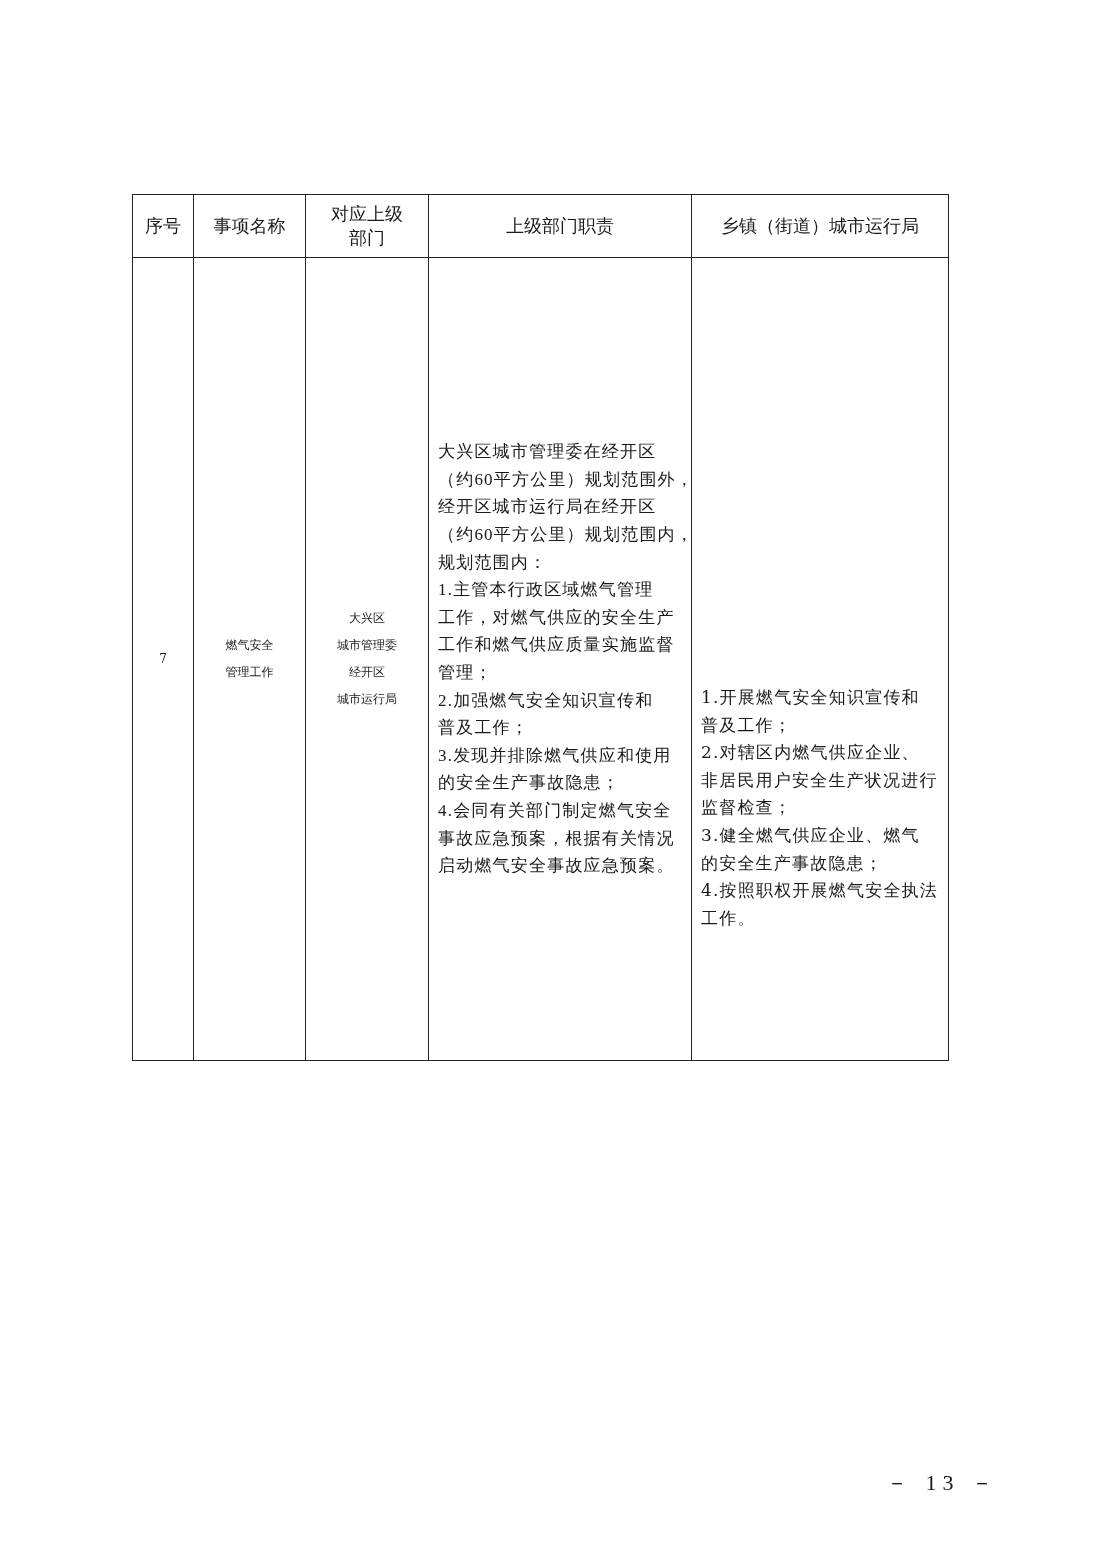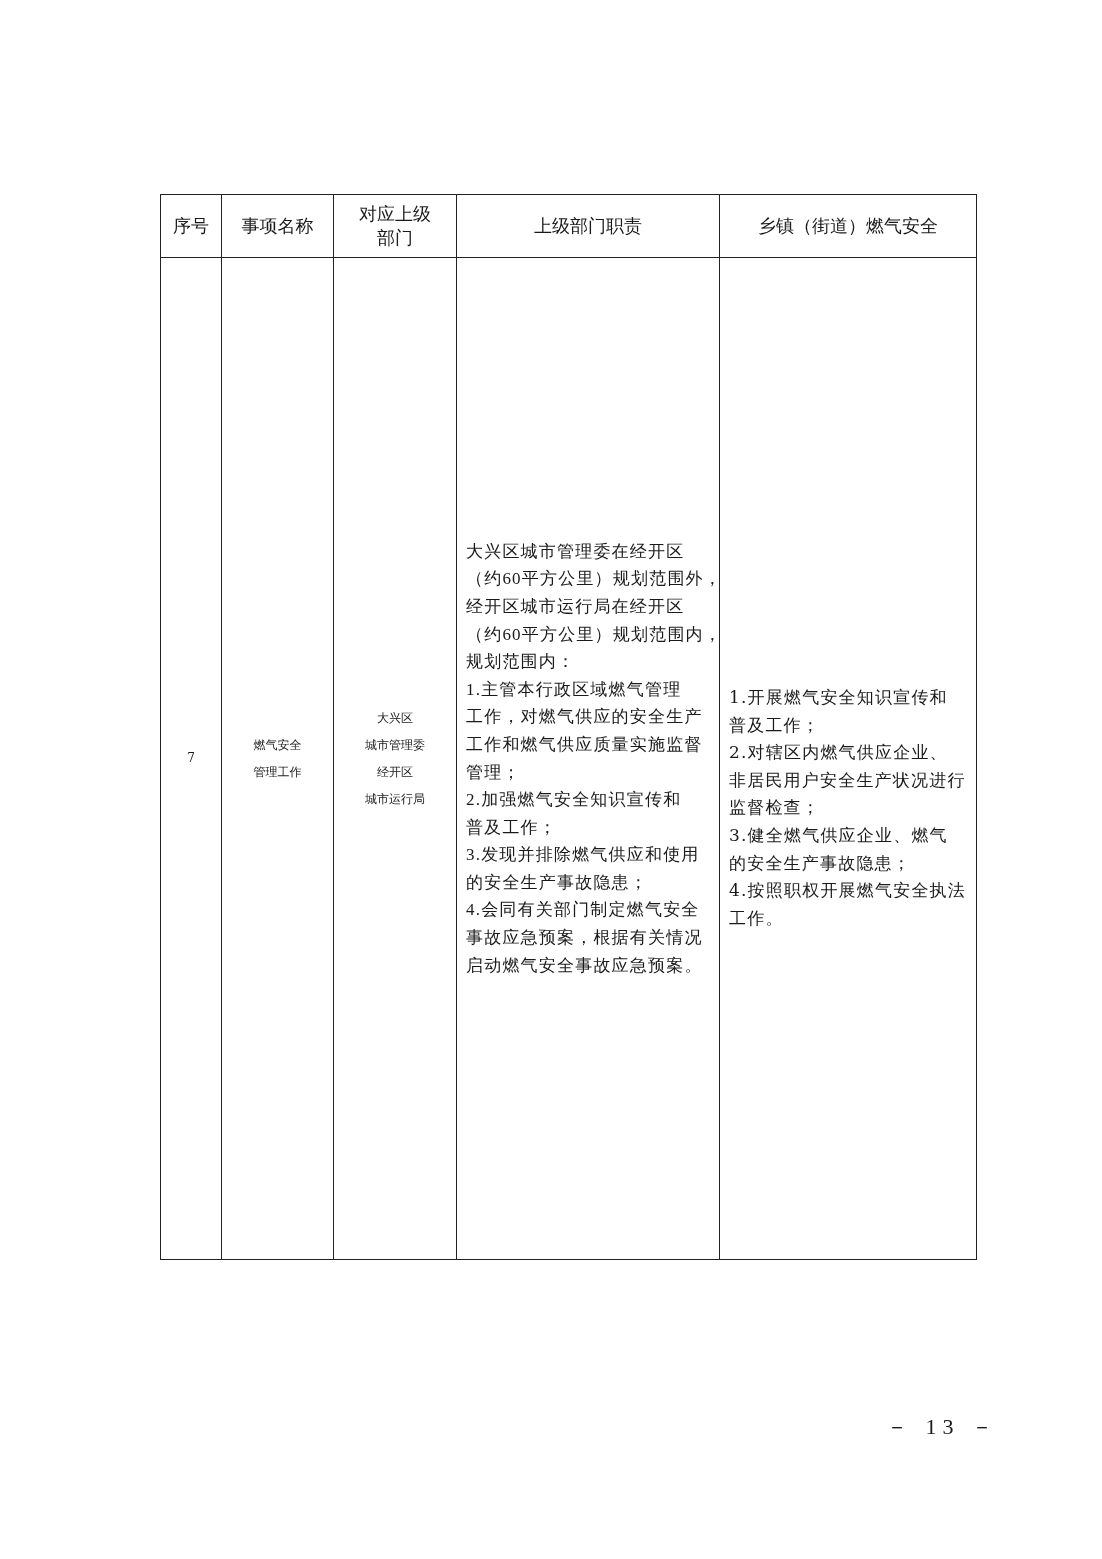--- a/index.html
+++ b/index.html
@@ -10,24 +10,24 @@
     body {
       width: 1102px;
       height: 1559px;
       position: relative;
       overflow: hidden;
       font-family: "DejaVu Serif", "Liberation Serif", serif;
       color: #1a1a1a;
     }
     .doc-table {
       position: absolute;
-      left: 160px;
+      left: 132px;
       top: 194px;
       width: 816px;
-      height: 1066px;
+      height: 867px;
       border-collapse: collapse;
       table-layout: fixed;
     }
     .doc-table td, .doc-table th {
       border: 1.5px solid #222;
       padding: 0;
       vertical-align: middle;
     }
     .doc-table th {
       font-family: "DejaVu Sans", "Liberation Sans", sans-serif;
@@ -71,21 +71,21 @@
       letter-spacing: 1.2px;
     }
     .town-wrap .line { display:block; white-space: nowrap; }
     .upper-wrap {
       margin-top: 0;
       font-family: Liberation Serif, serif;
     }
     .page-number {
       position: absolute;
       left: 886px;
-      top: 1412px;
+      top: 1468px;
       font-size: 22px;
       letter-spacing: 6px;
       font-family: "Liberation Serif", "DejaVu Serif", serif;
     }
   </style>
 </head>
 <body>
 
 <table class="doc-table">
   <colgroup>
@@ -97,21 +97,21 @@
   </colgroup>
   <thead>
     <tr>
       <th>序号</th>
       <th>事项名称</th>
       <th>
         <div>对应上级</div>
         <div>部门</div>
       </th>
       <th>上级部门职责</th>
-      <th>乡镇（街道）燃气安全</th>
+      <th>乡镇（街道）城市运行局</th>
     </tr>
   </thead>
   <tbody>
     <tr>
       <td class="cell-center">
         <span>7</span>
       </td>
       <td class="cell-center">
         <div>燃气安全</div>
         <div>管理工作</div>

